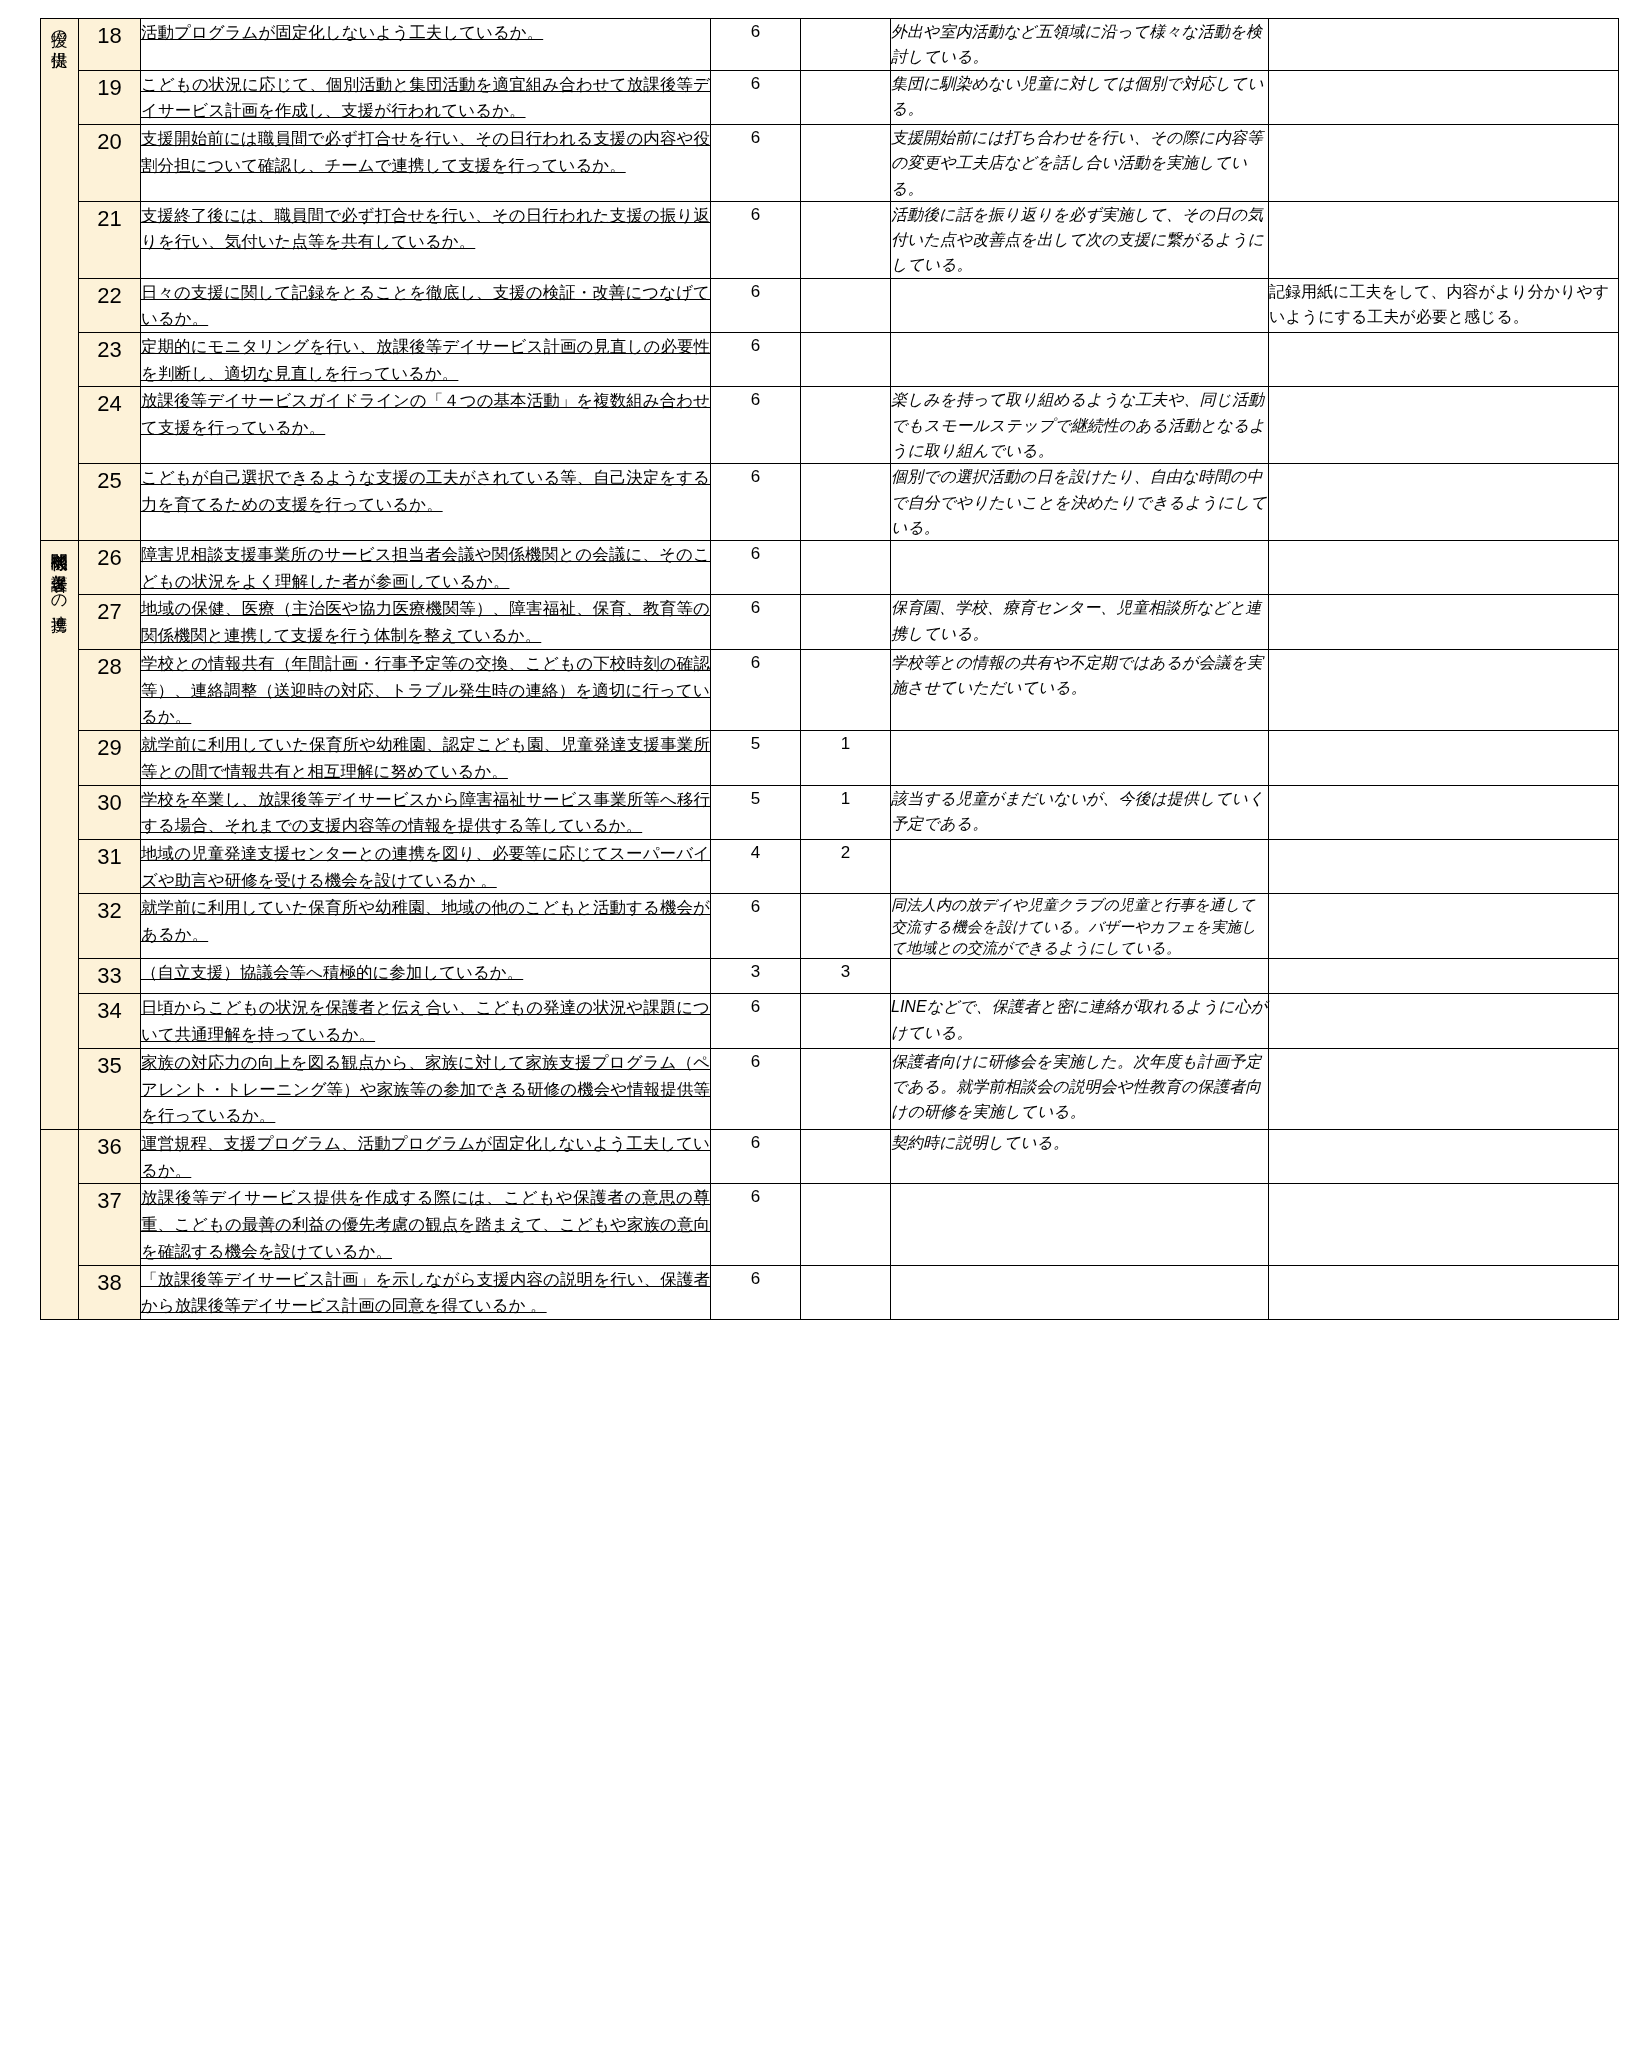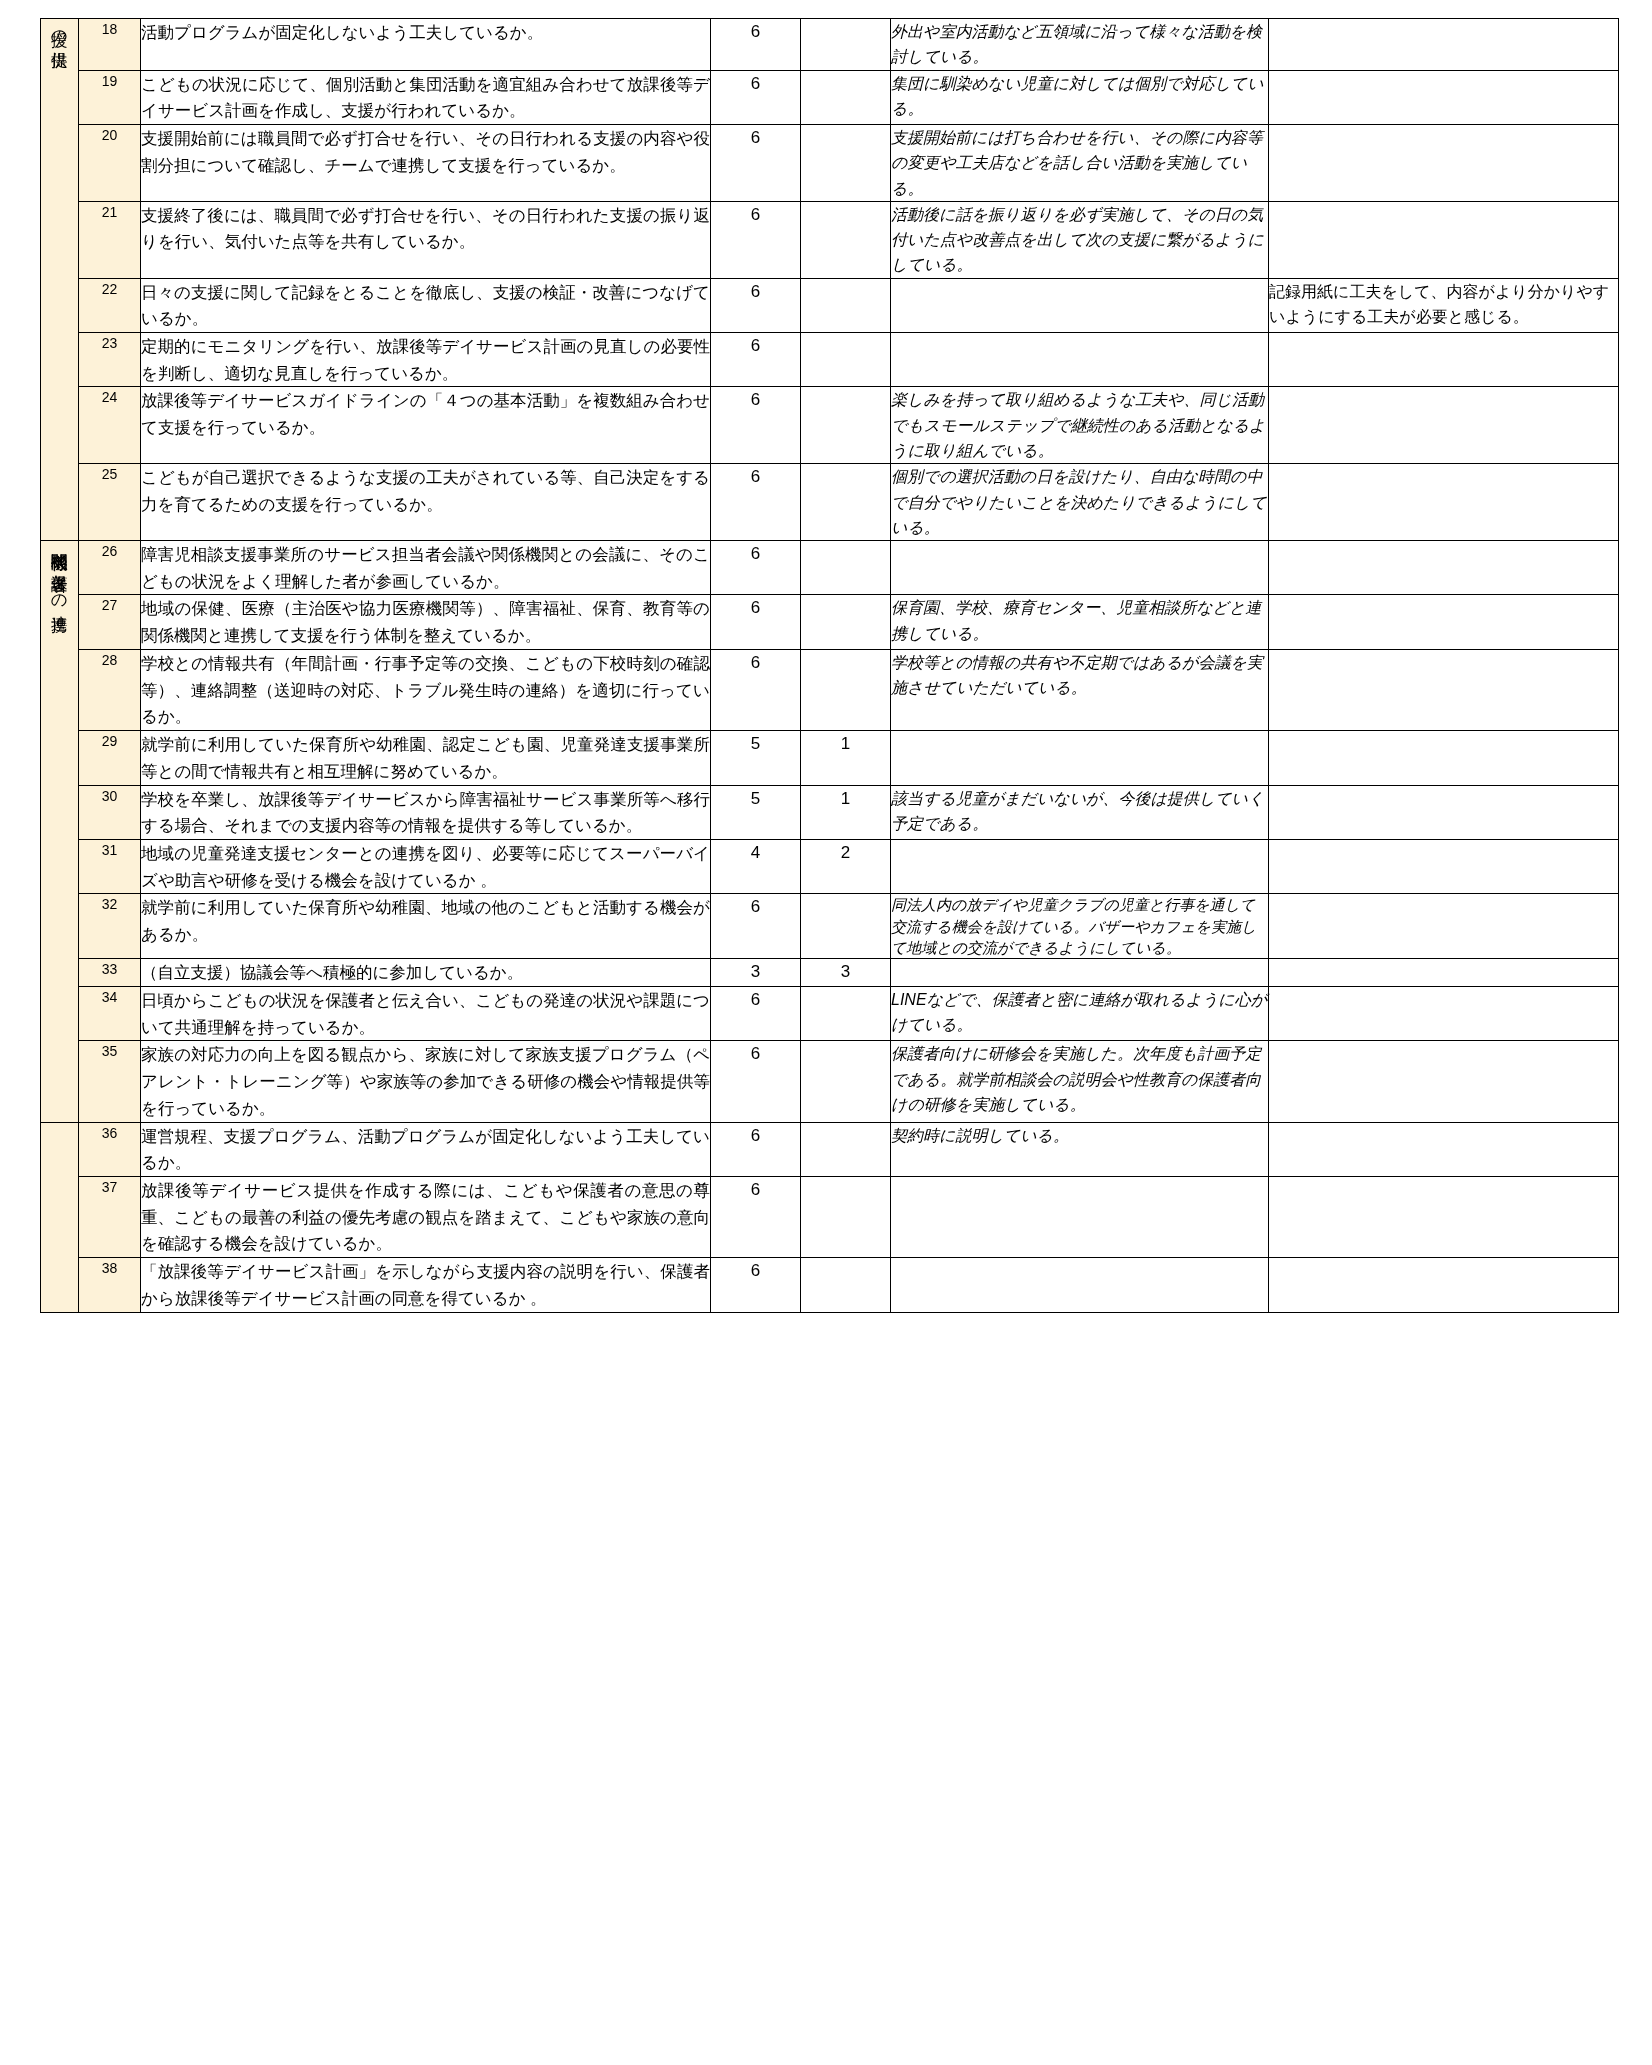--- a/index.html
+++ b/index.html
@@ -52,28 +52,29 @@
     display: block;
     writing-mode: vertical-rl;
     margin: 0 auto;
     white-space: nowrap;
     line-height: 1.35;
   }
   .no-cell {
     background: #fdf2d8;
     text-align: center;
     vertical-align: middle;
-    font-size: 14px;
+    font-size: 22px;
     padding: 4px 2px;
   }
   .item-cell {
     padding: 10px 11px 8px 13px;
     font-size: 16.5px;
     line-height: 1.62;
     text-align: justify;
+    text-decoration: underline;
   }
   .num-cell {
     text-align: center;
     vertical-align: bottom;
     font-size: 17px;
     padding: 4px 4px 7px 4px;
   }
   .comment-cell {
     padding: 8px 10px 6px 10px;
     font-size: 16px;

